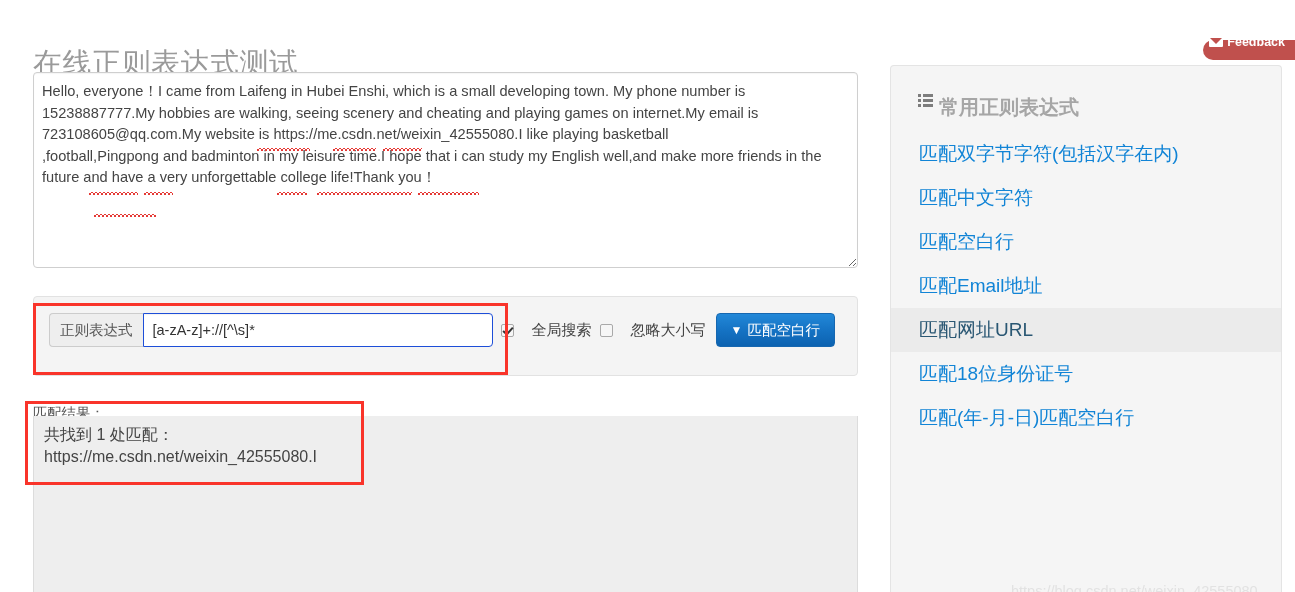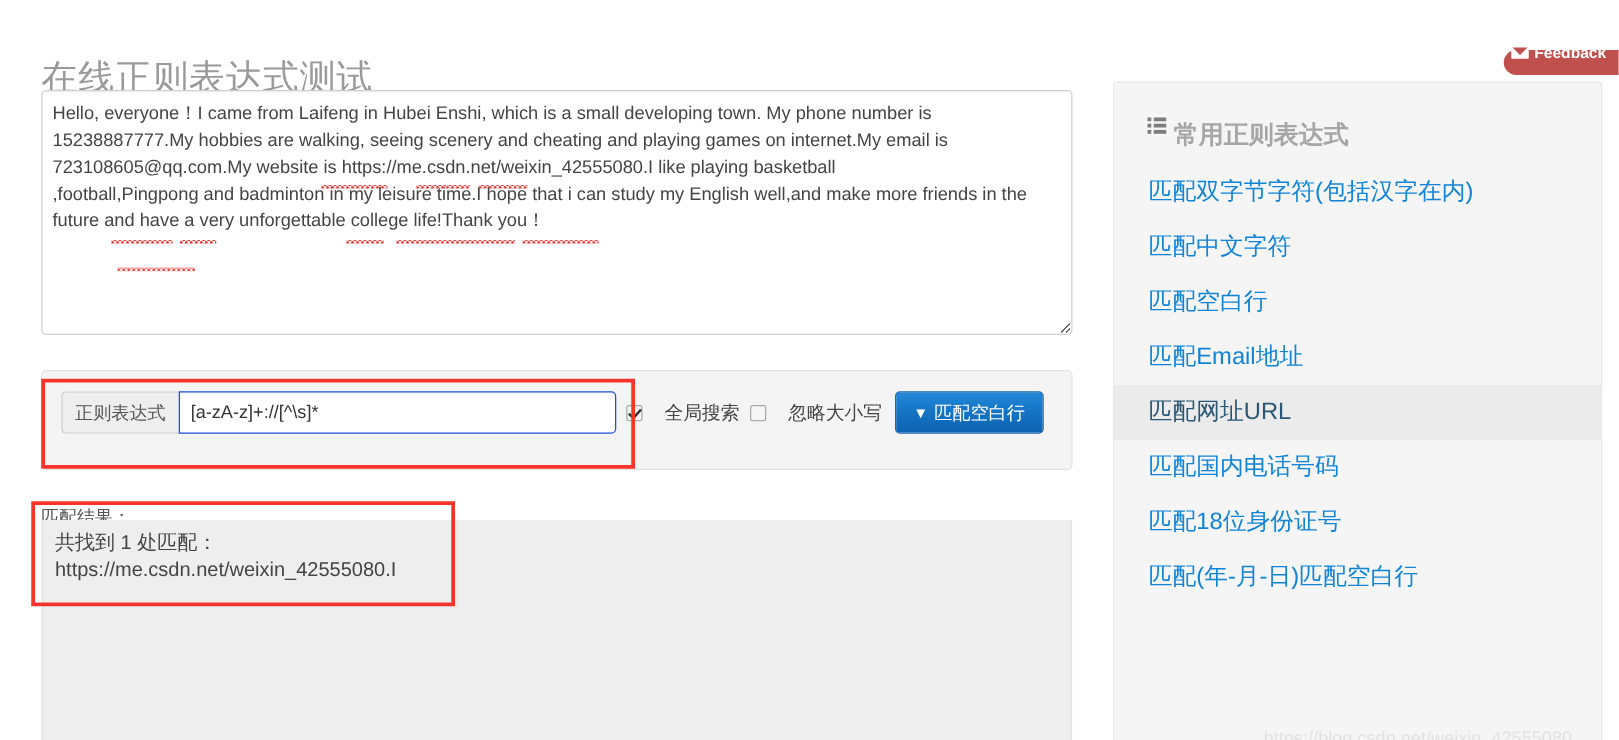--- a/index.html
+++ b/index.html
@@ -370,21 +370,20 @@
     <div id="sidebar-header">
       <span class="listicon"></span>
       <span>常用正则表达式</span>
     </div>
     <div id="sidebar-list">
       <a class="side-item">匹配双字节字符(包括汉字在内)</a>
       <a class="side-item">匹配中文字符</a>
       <a class="side-item">匹配空白行</a>
       <a class="side-item">匹配Email地址</a>
       <a class="side-item active">匹配网址URL</a>
-      <a class="side-item">匹配国内电话号码</a>
       <a class="side-item">匹配18位身份证号</a>
       <a class="side-item">匹配(年-月-日)匹配空白行</a>
     </div>
   </div>
 
   <div id="watermark">https://blog.csdn.net/weixin_42555080</div>
 
 </div>
 
 </body></html>

